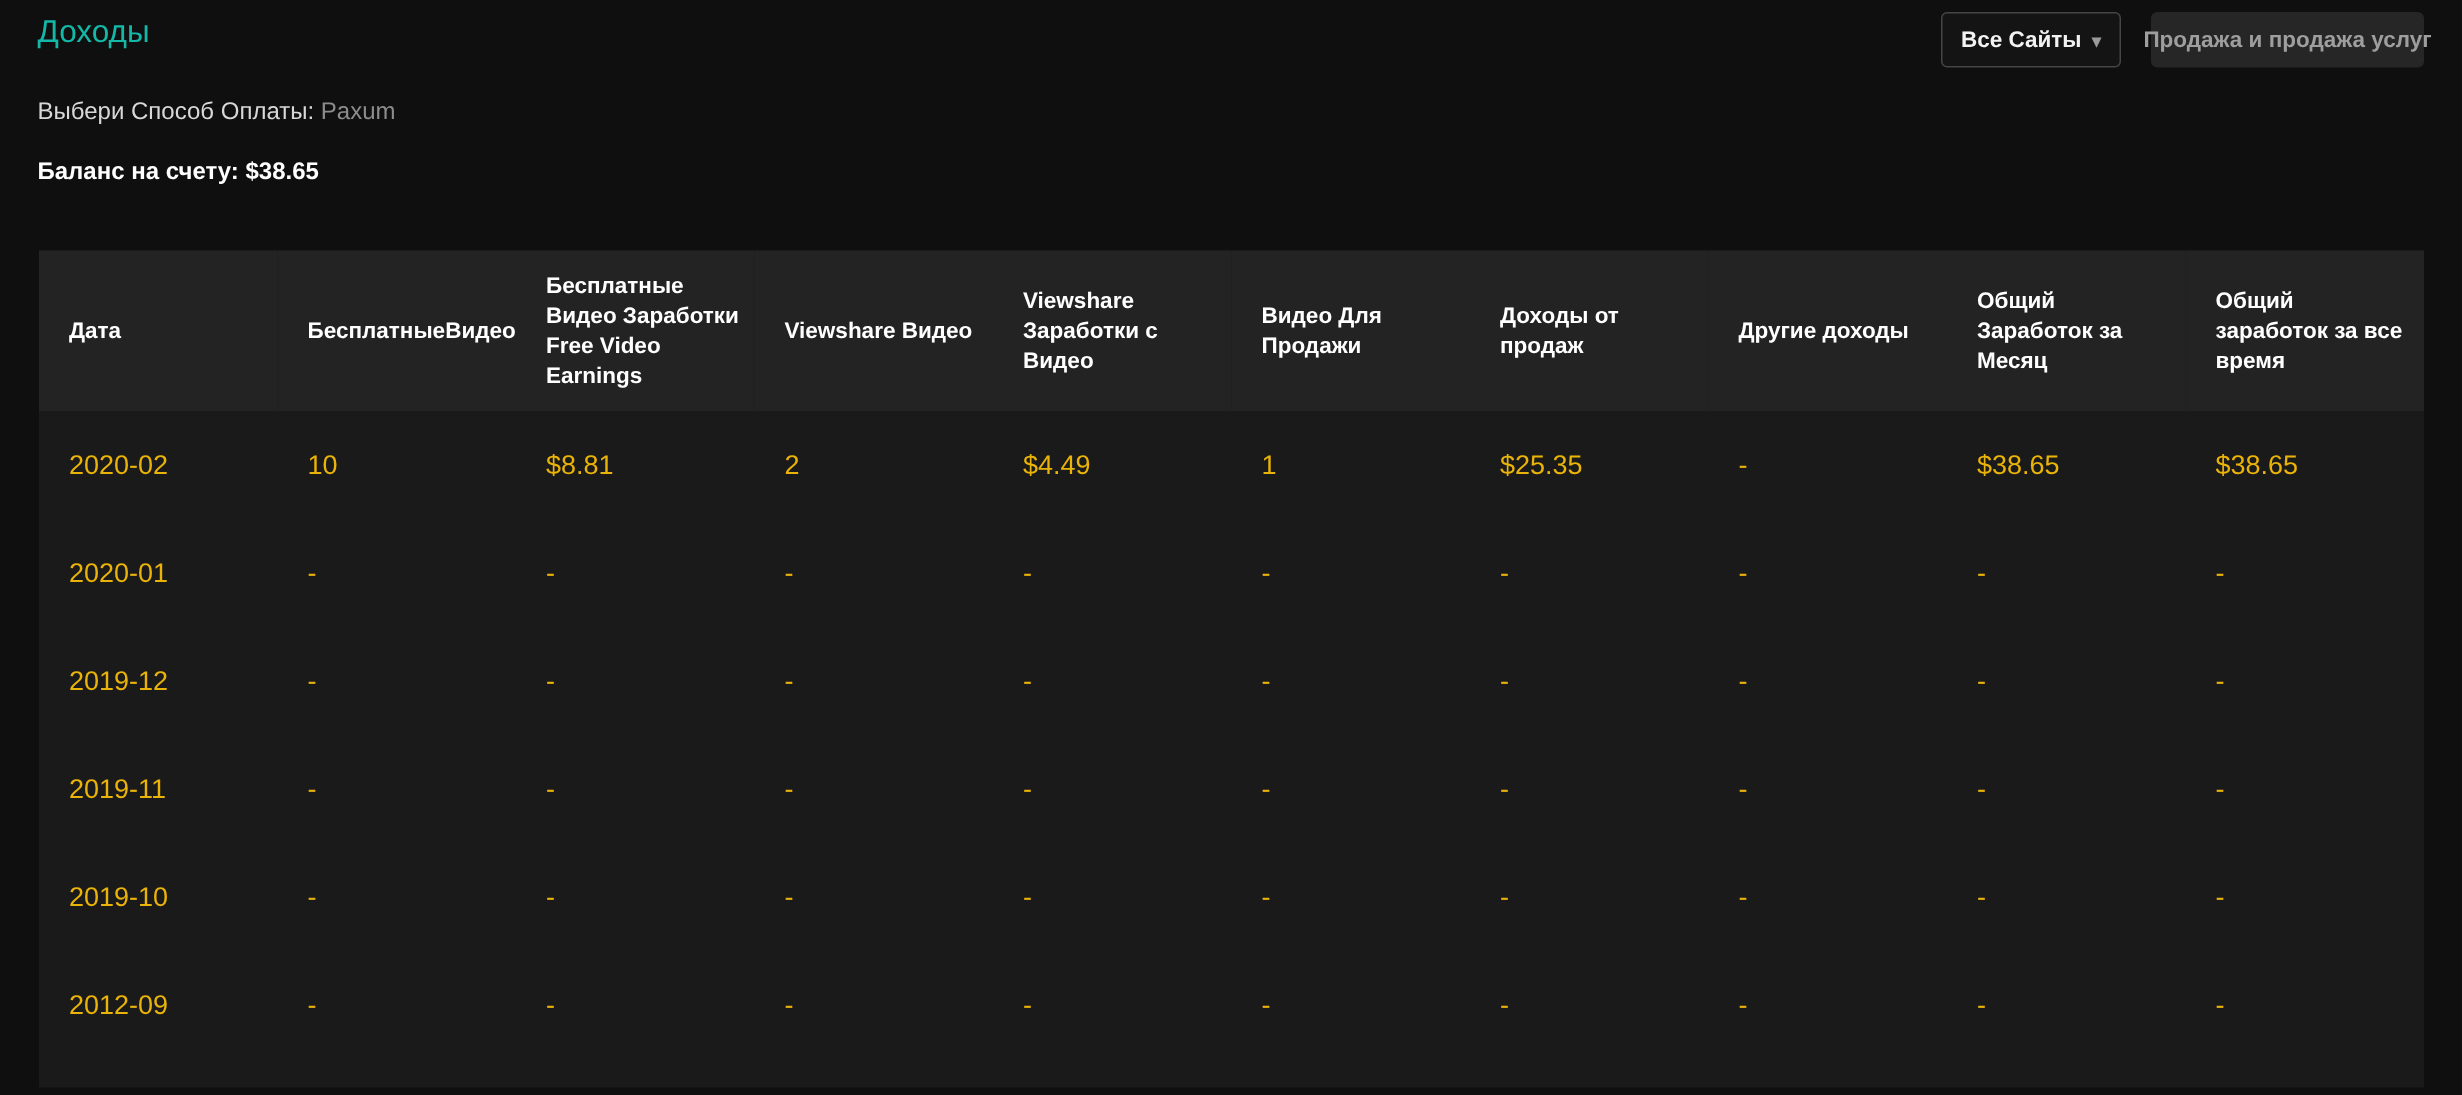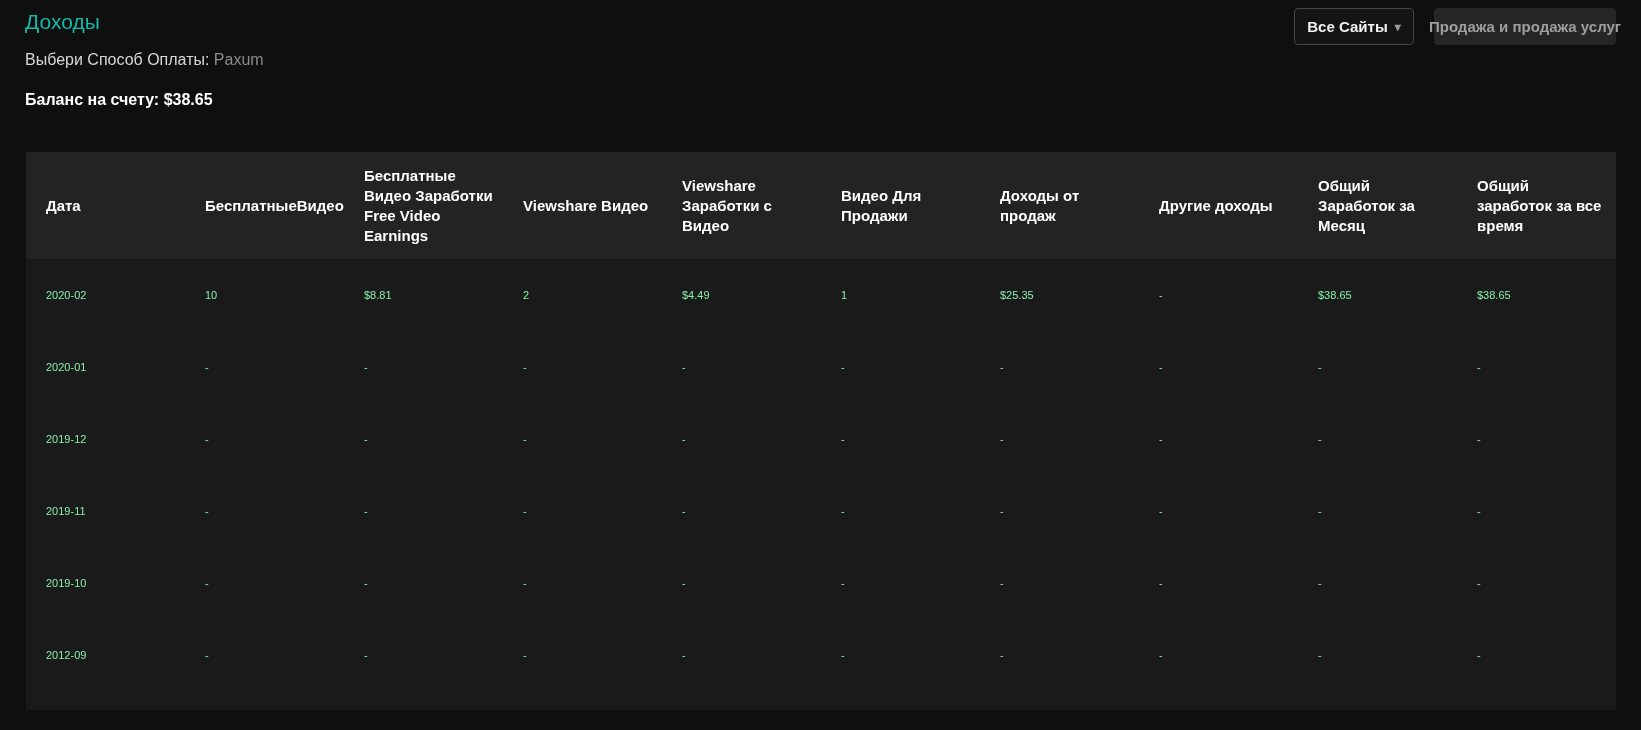--- a/index.html
+++ b/index.html
@@ -45,21 +45,21 @@
     margin-left: 7px;
     line-height: 1;
   }
   .btn-filled {
     width: 182px;
     background: #262626;
     border: 1px solid #262626;
     color: #9e9e9e;
   }
   .payment-line {
-    margin-top: 6px;
+    margin-top: 21px;
     font-size: 16px;
     color: #d8d8d8;
   }
   .payment-line .value { color: #8c8c8c; cursor: pointer; }
   .balance-line {
     margin-top: 22px;
     font-size: 16px;
     font-weight: 700;
     color: #ffffff;
   }
@@ -85,22 +85,22 @@
     font-weight: 700;
     line-height: 20px;
     overflow: visible;
   }
   td {
     height: 72px;
     vertical-align: middle;
     text-align: left;
     padding-left: 20px;
     padding-right: 8px;
-    color: #86efac;
-    font-size: 11px;
+    color: #eab308;
+    font-size: 18px;
     font-weight: 400;
   }
 </style>
 </head>
 <body>
 
 <div class="top">
   <div class="header-row">
     <div class="page-title">Доходы</div>
     <div class="buttons">

